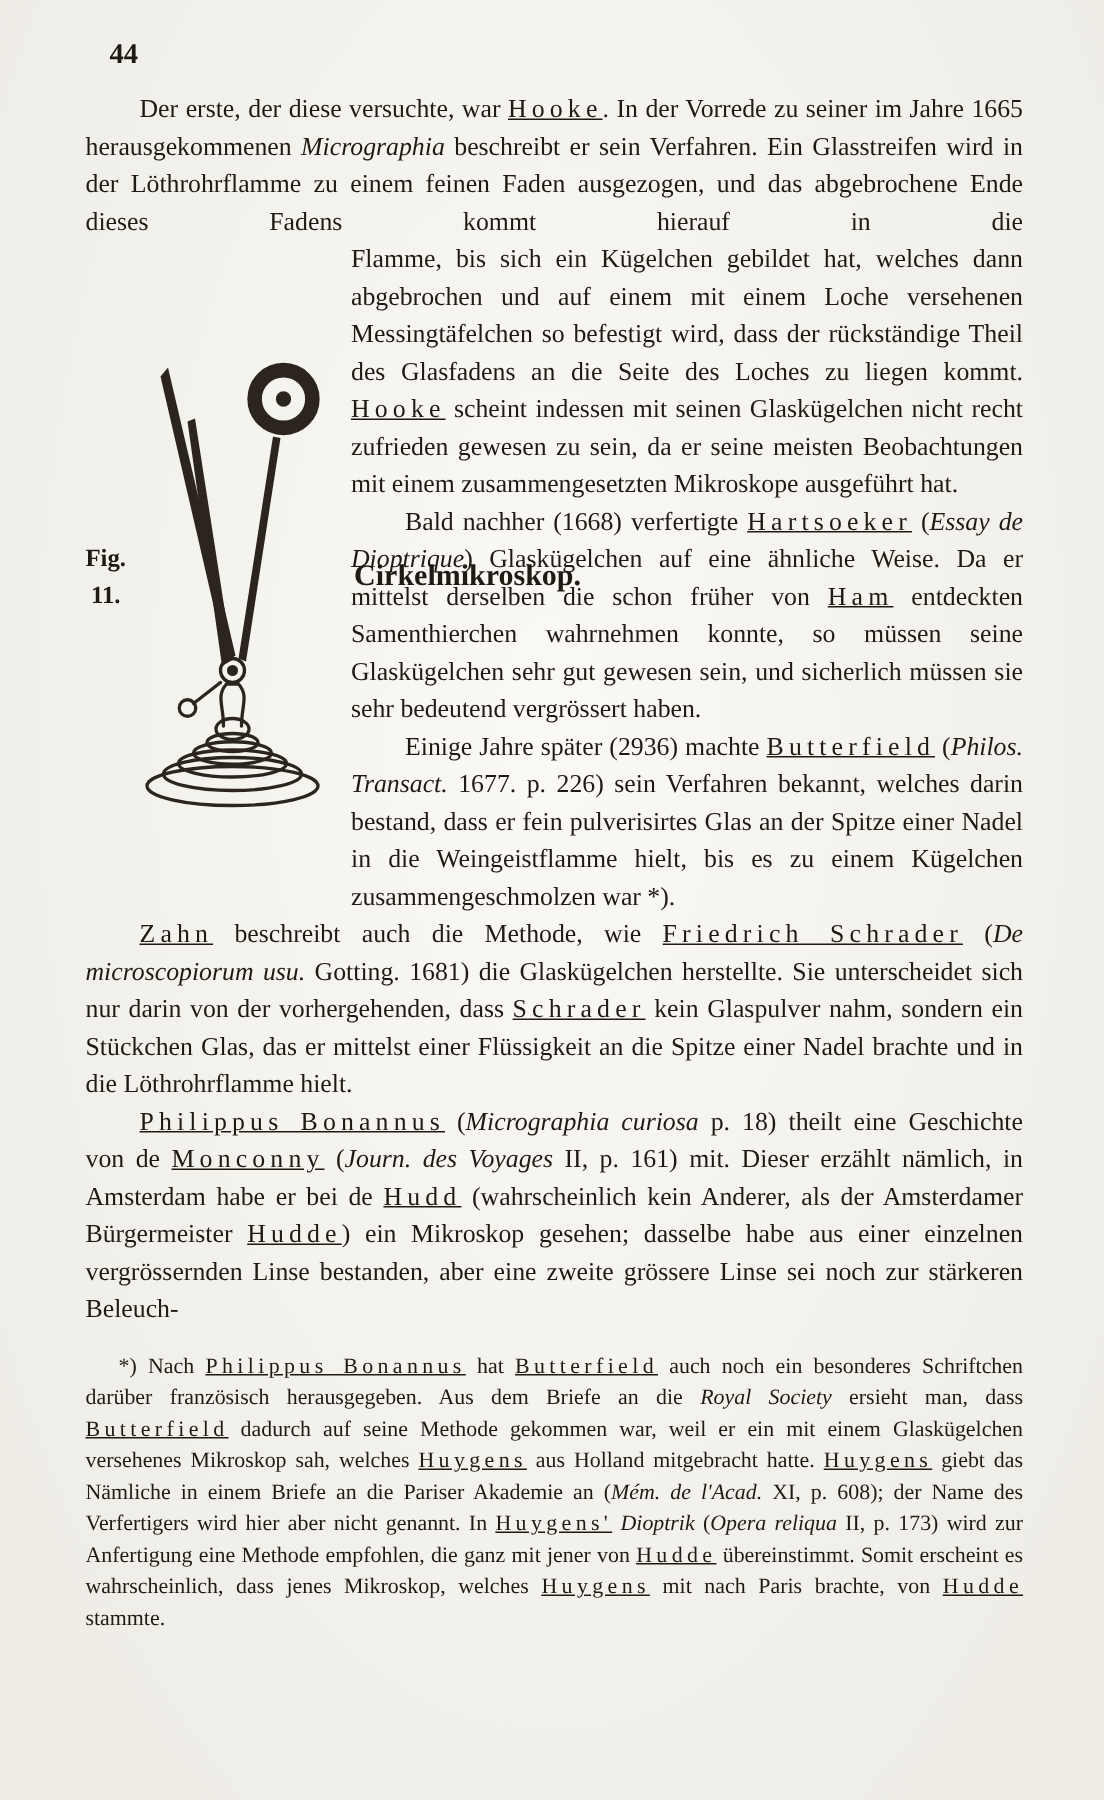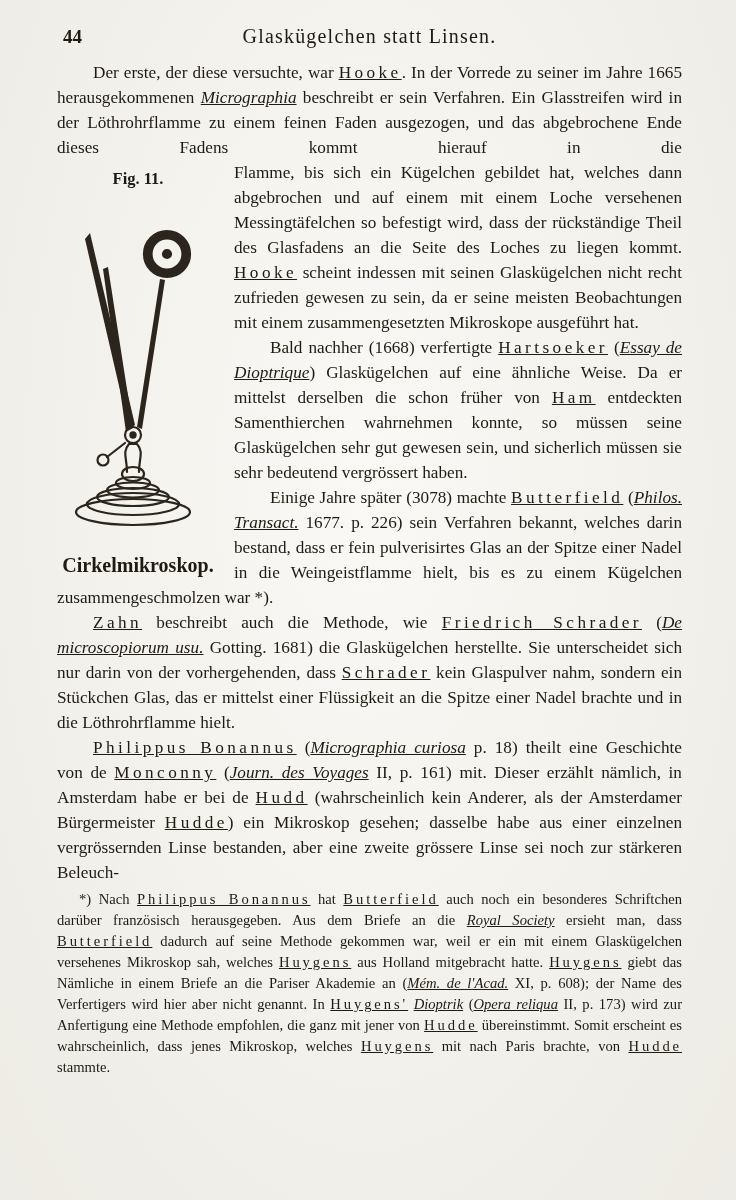--- a/index.html
+++ b/index.html
@@ -11,73 +11,72 @@
     background:
       radial-gradient(ellipse at 50% 40%, rgba(255,255,255,0.5), rgba(0,0,0,0.03) 95%),
       #f5f3ec;
     color: #1f1a12;
     font-family: "Liberation Serif", "DejaVu Serif", serif;
   }
   .page { padding: 22px 54px 0 57px; }
 
   .page-header { position: relative; height: 38px; }
   .page-num {
-    position: absolute; left: 6px; top: 4px;
+    position: absolute; left: 16px; top: 4px;
     font-weight: bold; font-size: 19px;
   }
   .running-title {
     text-align: center; font-weight: normal;
     font-size: 20px; letter-spacing: 1.2px; padding-top: 3px;
   }
 
   .body-text {
     font-size: 17.2px;
     line-height: 25px;
     text-align: justify;
     hyphens: auto;
   }
   .para { text-align: justify; }
   .para.lead { text-align-last: justify; }
   .para.indent { text-indent: 36px; }
 
-  .seg-i  { font-style: italic; text-decoration: underline; }
+  .seg-i  { font-style: italic; }
   .seg-sp { letter-spacing: 0.2em; text-decoration: underline; }
 
   .figure {
     float: left;
     width: 162px;
     height: 412px;
-    margin: 6px 15px 4px 0;
+    margin: 18px 15px 4px 0;
     display: flex;
-    flex-direction: column;
+    flex-direction: row;
     justify-content: space-between;
     align-items: center;
     text-align: center;
   }
   .fig-label   { font-weight: bold; font-size: 16.5px; }
   .fig-caption { font-weight: bold; font-size: 20px; white-space: nowrap; }
   .fig-art { flex: 0 0 auto; }
 
   .footnote {
-    margin-top: 4px;
+    margin-top: 16px;
     font-size: 14.6px;
     line-height: 21px;
     text-align: justify;
     hyphens: auto;
   }
   .footnote .para { text-indent: 22px; }
 </style>
 </head>
 <body>
 
 <div class="page">
 
   <header class="page-header">
     <span class="page-num">44</span>
-    <h1 class="running-title">Glaskügelchen statt Linsen.</h1>
   </header>
 
   <main class="body-text">
 
     <p class="para lead indent"><span>Der erste, der diese versuchte, war </span><span class="seg-sp">Hooke</span><span>. In der Vorrede zu seiner im Jahre 1665 herausgekommenen </span><span class="seg-i">Micrographia</span><span> beschreibt er sein Verfahren. Ein Glasstreifen wird in der Löthrohrflamme zu einem feinen Faden ausgezogen, und das abgebrochene Ende dieses Fadens kommt hierauf in die</span></p>
 
     <div class="flow">
 
       <figure class="figure">
         <figcaption class="fig-label">Fig. 11.</figcaption>
@@ -110,21 +109,21 @@
             <path d="M63,225 L40,62 L45,60 L70,221 Z"></path>
 
             <path d="M74,220 L97,72 L102,73 L79,222 Z"></path>
           </g>
         </svg>
         <figcaption class="fig-caption">Cirkelmikroskop.</figcaption>
       </figure>
 
       <p class="para"><span>Flamme, bis sich ein Kügelchen gebildet hat, welches dann abgebrochen und auf einem mit einem Loche versehenen Messingtäfelchen so befestigt wird, dass der rückständige Theil des Glasfadens an die Seite des Loches zu liegen kommt. </span><span class="seg-sp">Hooke</span><span> scheint indessen mit seinen Glaskügelchen nicht recht zufrieden gewesen zu sein, da er seine meisten Beobachtungen mit einem zusammengesetzten Mikroskope ausgeführt hat.</span></p>
       <p class="para indent"><span>Bald nachher (1668) verfertigte </span><span class="seg-sp">Hartsoeker</span><span> (</span><span class="seg-i">Essay de Dioptrique</span><span>) Glaskügelchen auf eine ähnliche Weise. Da er mittelst derselben die schon früher von </span><span class="seg-sp">Ham</span><span> entdeckten Samenthierchen wahrnehmen konnte, so müssen seine Glaskügelchen sehr gut gewesen sein, und sicherlich müssen sie sehr bedeutend vergrössert haben.</span></p>
-      <p class="para indent"><span>Einige Jahre später (3078) machte </span><span class="seg-sp">Butterfield</span><span> (</span><span class="seg-i">Philos. Transact.</span><span> 1677. p. 226) sein Verfahren bekannt, welches darin bestand, dass er fein pulverisirtes Glas an der Spitze einer Nadel in die Weingeistflamme hielt, bis es zu einem Kügelchen zusammengeschmolzen war *).</span></p>
+      <p class="para indent"><span>Einige Jahre später (2936) machte </span><span class="seg-sp">Butterfield</span><span> (</span><span class="seg-i">Philos. Transact.</span><span> 1677. p. 226) sein Verfahren bekannt, welches darin bestand, dass er fein pulverisirtes Glas an der Spitze einer Nadel in die Weingeistflamme hielt, bis es zu einem Kügelchen zusammengeschmolzen war *).</span></p>
       <p class="para indent"><span class="seg-sp">Zahn</span><span> beschreibt auch die Methode, wie </span><span class="seg-sp">Friedrich Schrader</span><span> (</span><span class="seg-i">De microscopiorum usu.</span><span> Gotting. 1681) die Glaskügelchen herstellte. Sie unterscheidet sich nur darin von der vorhergehenden, dass </span><span class="seg-sp">Schrader</span><span> kein Glaspulver nahm, sondern ein Stückchen Glas, das er mittelst einer Flüssigkeit an die Spitze einer Nadel brachte und in die Löthrohrflamme hielt.</span></p>
       <p class="para indent"><span class="seg-sp">Philippus Bonannus</span><span> (</span><span class="seg-i">Micrographia curiosa</span><span> p. 18) theilt eine Geschichte von de </span><span class="seg-sp">Monconny</span><span> (</span><span class="seg-i">Journ. des Voyages</span><span> II, p. 161) mit. Dieser erzählt nämlich, in Amsterdam habe er bei de </span><span class="seg-sp">Hudd</span><span> (wahrscheinlich kein Anderer, als der Amsterdamer Bürgermeister </span><span class="seg-sp">Hudde</span><span>) ein Mikroskop gesehen; dasselbe habe aus einer einzelnen vergrössernden Linse bestanden, aber eine zweite grössere Linse sei noch zur stärkeren Beleuch-</span></p>
     </div>
 
     <div class="footnote">
       <p class="para"><span>*) Nach </span><span class="seg-sp">Philippus Bonannus</span><span> hat </span><span class="seg-sp">Butterfield</span><span> auch noch ein besonderes Schriftchen darüber französisch herausgegeben. Aus dem Briefe an die </span><span class="seg-i">Royal Society</span><span> ersieht man, dass </span><span class="seg-sp">Butterfield</span><span> dadurch auf seine Methode gekommen war, weil er ein mit einem Glaskügelchen versehenes Mikroskop sah, welches </span><span class="seg-sp">Huygens</span><span> aus Holland mitgebracht hatte. </span><span class="seg-sp">Huygens</span><span> giebt das Nämliche in einem Briefe an die Pariser Akademie an (</span><span class="seg-i">Mém. de l'Acad.</span><span> XI, p. 608); der Name des Verfertigers wird hier aber nicht genannt. In </span><span class="seg-sp">Huygens'</span><span> </span><span class="seg-i">Dioptrik</span><span> (</span><span class="seg-i">Opera reliqua</span><span> II, p. 173) wird zur Anfertigung eine Methode empfohlen, die ganz mit jener von </span><span class="seg-sp">Hudde</span><span> übereinstimmt. Somit erscheint es wahrscheinlich, dass jenes Mikroskop, welches </span><span class="seg-sp">Huygens</span><span> mit nach Paris brachte, von </span><span class="seg-sp">Hudde</span><span> stammte.</span></p>
     </div>
 
   </main>
 </div>

